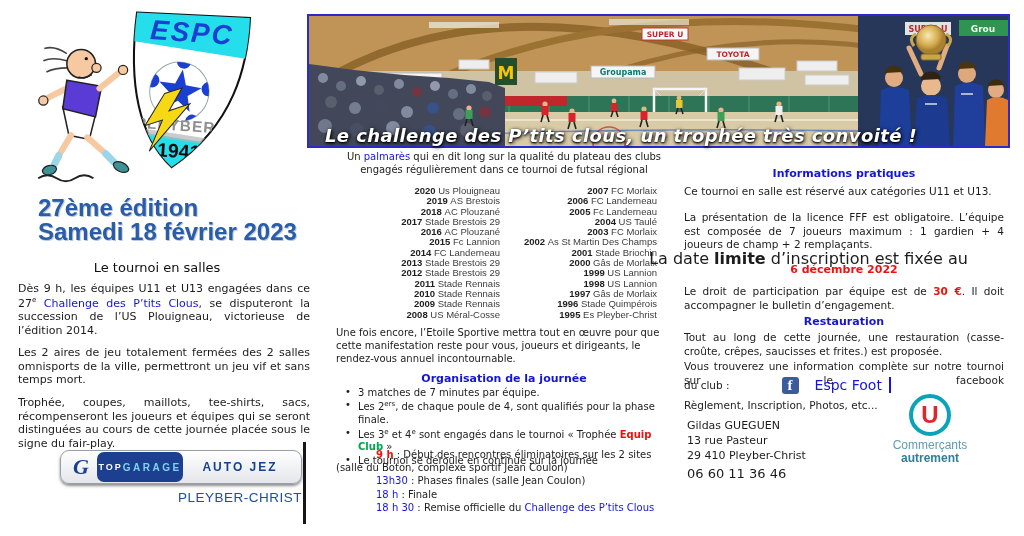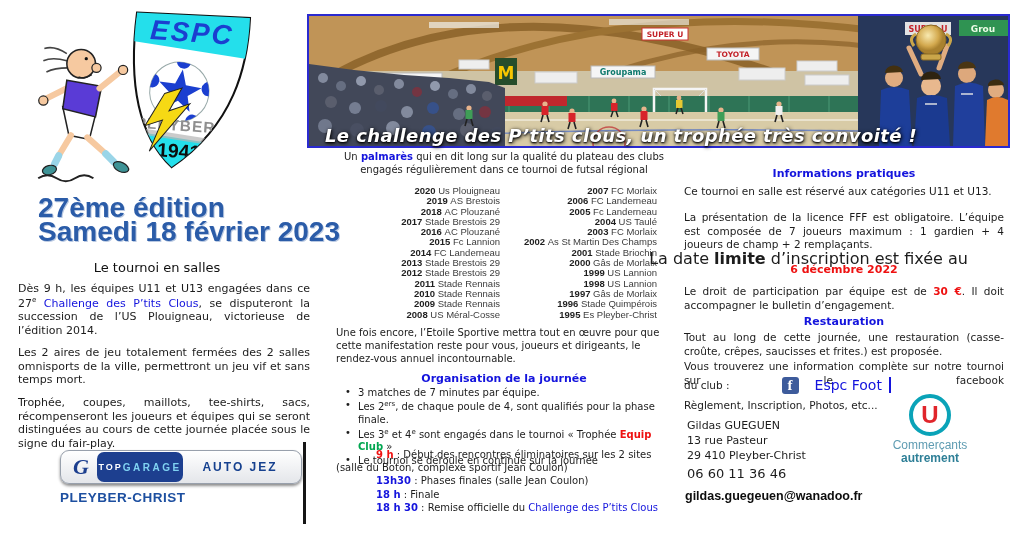--- a/index.html
+++ b/index.html
@@ -5,43 +5,43 @@
   * { margin:0; padding:0; box-sizing:border-box; }
   html,body { width:1024px; height:536px; background:#fff; }
   body { font-family:"DejaVu Sans", sans-serif; color:#1c1c1c; }
   .page { position:relative; width:1024px; height:536px; background:#fff; overflow:hidden; }
   .abs { position:absolute; }
 
   
   .logo-wrap { left:28px; top:2px; width:230px; height:190px; }
   .logo-wrap svg { width:100%; height:100%; display:block; }
   .edition-title { left:38px; top:196px; font-family:"Liberation Sans",sans-serif; font-weight:bold;
-                   font-size:28px; line-height:24px; color:#2b5ca8; text-shadow:1px 1px 0 #b9c9e2; }
+                   font-size:24px; line-height:24px; color:#2b5ca8; text-shadow:1px 1px 0 #b9c9e2; }
   .left-head { left:12px; top:260px; width:290px; text-align:center; font-size:13px; color:#101010; }
   .left-text { left:18px; top:282px; width:292px; font-size:11px; line-height:1.24; text-align:justify; }
   .left-text p { margin-bottom:9px; }
   .blue-link { color:#1414dd; }
-  .hl-blue { color:#1414dd; font-weight:bold; }
+  .hl-blue { color:#1414dd; font-weight:normal; }
   .red { color:#ee1111; font-weight:bold; }
   .green { color:#00a650; font-weight:bold; }
 
   .sponsor { left:60px; top:450px; width:242px; height:34px; background:linear-gradient(#ffffff,#e4e6ea);
              border:1px solid #98a0ac; border-radius:9px; display:flex; align-items:center;
              box-shadow:0 2px 3px rgba(0,0,0,.45); padding:0 4px; }
   .g-logo { width:32px; text-align:center; font-family:"Liberation Serif",serif; font-weight:bold;
             font-style:italic; color:#1d3f8f; font-size:22px; line-height:22px; }
   .topgarage { background:#1d3f8f; border-radius:7px; width:86px; height:30px; display:flex;
                flex-direction:row; align-items:center; justify-content:center;
                font-family:"Liberation Sans",sans-serif; }
   .topgarage .top { font-size:9px; font-weight:bold; color:#fff; letter-spacing:2px; line-height:10px; }
   .topgarage .garage { font-size:10px; font-weight:bold; color:#7fd2f2; letter-spacing:2.5px; line-height:11px; }
   .autojez { flex:1; text-align:center; color:#16418f; font-weight:bold; font-size:12px;
              letter-spacing:2px; font-family:"Liberation Sans",sans-serif; }
-  .sponsor-town { left:60px; top:490px; width:242px; text-align:left; font-family:"Liberation Sans",sans-serif;
-                  font-weight:bold; font-size:13.5px; color:#1d4fa0; letter-spacing:.5px; }
+  .sponsor-town { left:60px; top:490px; width:242px; text-align:right; font-family:"Liberation Sans",sans-serif;
+                  font-weight:normal; font-size:13.5px; color:#1d4fa0; letter-spacing:.5px; }
   .divider { left:303px; top:442px; width:3px; height:82px; background:#161616; }
 
   
   .photo { left:307px; top:14px; width:703px; height:134px; border:2px solid #2a2ad0; background:#c9b089; }
   .photo svg { display:block; width:100%; height:100%; }
   .caption { position:absolute; left:16px; bottom:0px; right:4px; color:#fff; font-size:18px;
              font-weight:bold; font-style:italic; letter-spacing:.4px; white-space:nowrap;
              text-shadow:0 1px 2px #000, 1px 1px 4px #000; }
 
   
@@ -385,21 +385,20 @@
     <span class="cursor"></span>
   </div>
   <div class="abs r-links">Règlement, Inscription, Photos, etc...</div>
 
   <div class="abs r-contact">
     <div>Gildas GUEGUEN</div>
     <div>13 rue Pasteur</div>
     <div>29 410 Pleyber-Christ</div>
   </div>
   <div class="abs r-phone">06 60 11 36 46</div>
-  <div class="abs r-email">gildas.guegeuen@wanadoo.fr</div>
 
   <div class="abs u-logo">
     <div class="u-circle">
       <span class="u-letter">U</span>
     </div>
     <div class="u-t1">Commerçants</div>
     <div class="u-t2">autrement</div>
   </div>
 
 </div>

